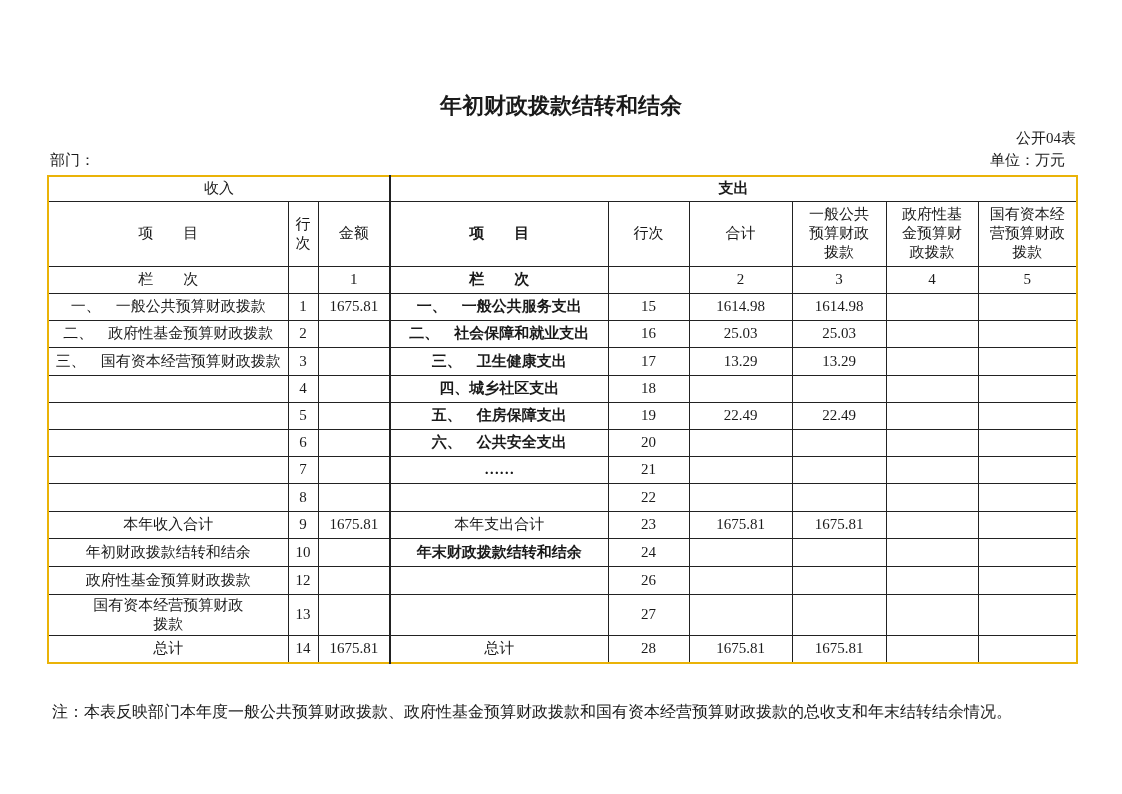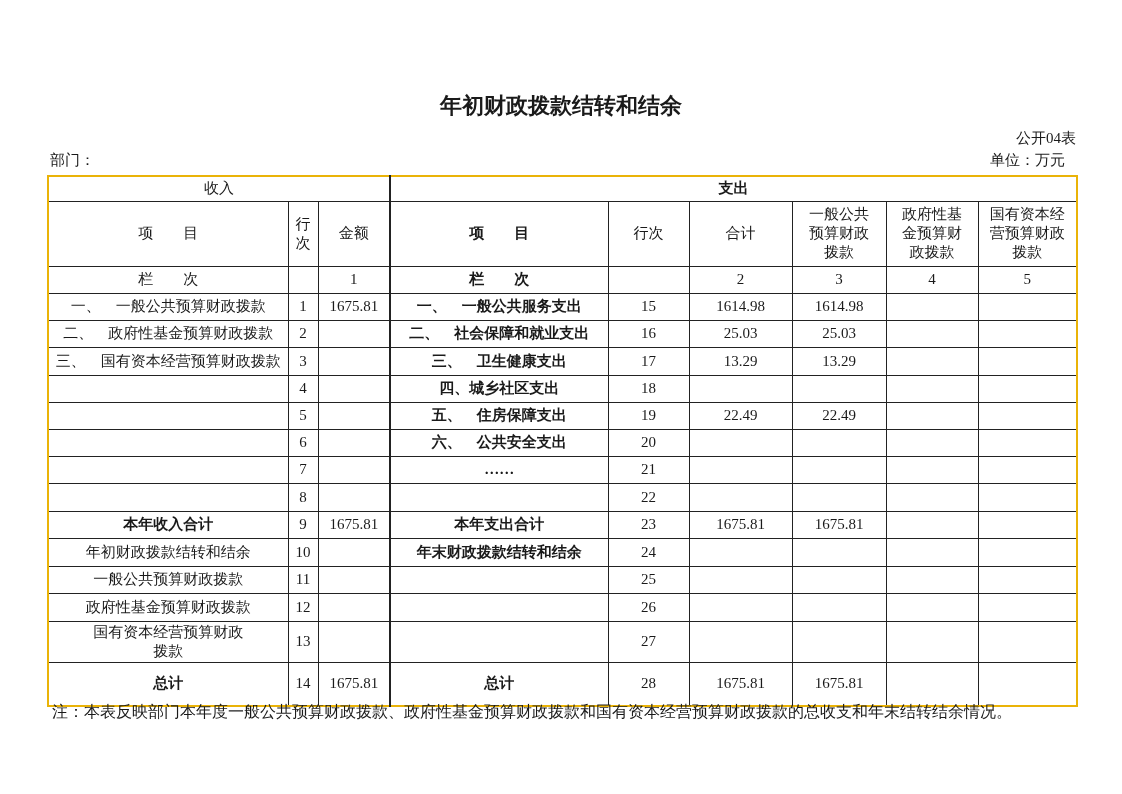--- a/index.html
+++ b/index.html
@@ -24,21 +24,21 @@
     border: 1px solid #222222; font-size: 15px; padding: 0;
     line-height: 1.25; overflow: hidden; vertical-align: middle; text-align: center;
   }
   .mid  { border-left: 2px solid #222222 !important; font-weight: bold; }
   .sec  { font-size: 16px; }
   .chead { white-space: pre-line; }
   .vh   { word-break: break-all; padding: 0 6px; line-height: 1.5; }
   .it   { white-space: pre-line; }
   .tl   { text-align: left; padding-left: 4px; }
   .tc   { text-align: center; }
-  .tb   { font-weight: 700; text-align: center; margin-top: 8px; }
+  .tb   { font-weight: 400; text-align: center; margin-top: 8px; }
   .tsh  { text-align: center; padding-left: 46px; }
   .lg   { font-size: 16.5px; margin-left: 36px; }
   .bld  { font-weight: 700; }
   .note { position: absolute; top: 702px; left: 52px; font-size: 16px; }
 </style>
 </head>
 <body>
 
 <div class="page">
 
@@ -195,31 +195,20 @@
           <td class="it tc">年初财政拨款结转和结余</td>
           <td class="tc">10</td>
           <td class="tc"></td>
           <td class="it mid tc">年末财政拨款结转和结余</td>
           <td class="tc">24</td>
           <td class="tc"></td>
           <td class="tc"></td>
           <td class="tc"></td>
           <td class="tc"></td>
         </tr>
-        <tr style="height: 27px;">
-          <td class="it tsh">一般公共预算财政拨款</td>
-          <td class="tc">11</td>
-          <td class="tc"></td>
-          <td class="it mid tc"></td>
-          <td class="tc">25</td>
-          <td class="tc"></td>
-          <td class="tc"></td>
-          <td class="tc"></td>
-          <td class="tc"></td>
-        </tr>
         <tr style="height: 28px;">
           <td class="it tsh">政府性基金预算财政拨款</td>
           <td class="tc">12</td>
           <td class="tc"></td>
           <td class="it mid tc"></td>
           <td class="tc">26</td>
           <td class="tc"></td>
           <td class="tc"></td>
           <td class="tc"></td>
           <td class="tc"></td>
@@ -229,21 +218,21 @@
 拨款</td>
           <td class="tc">13</td>
           <td class="tc"></td>
           <td class="it mid tc"></td>
           <td class="tc">27</td>
           <td class="tc"></td>
           <td class="tc"></td>
           <td class="tc"></td>
           <td class="tc"></td>
         </tr>
-        <tr style="height: 44px;">
+        <tr style="height: 28px;">
           <td class="it tb">总计</td>
           <td class="tc">14</td>
           <td class="tc">1675.81</td>
           <td class="it mid tb">总计</td>
           <td class="tc">28</td>
           <td class="tc">1675.81</td>
           <td class="tc">1675.81</td>
           <td class="tc"></td>
           <td class="tc"></td>
         </tr>

